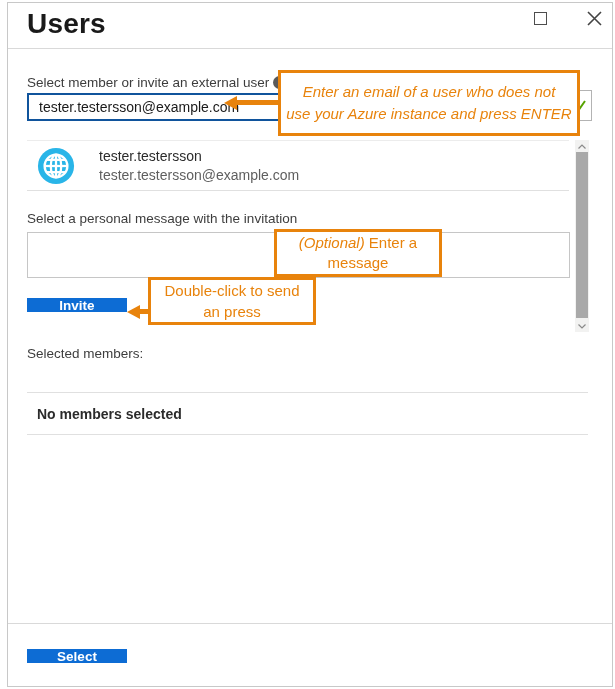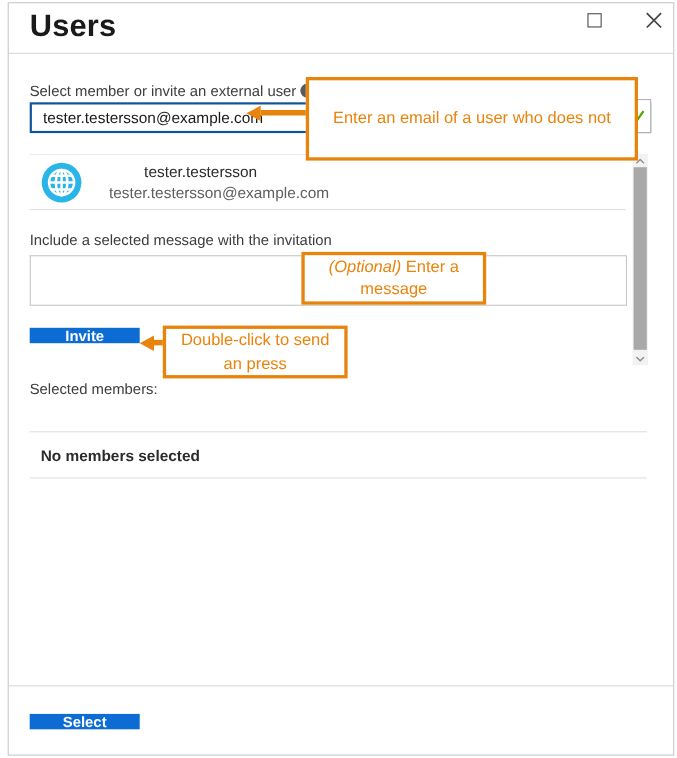--- a/index.html
+++ b/index.html
@@ -33,33 +33,33 @@
 
   
   .email-input{left:27px;top:93px;width:565px;height:28px;border:2px solid var(--input-blue);
     font-size:14px;color:#1a1a1a;padding:0 10px;outline:none;z-index:1;}
   .valid-chip{left:553px;top:90px;width:39px;height:31px;background:#fff;border:1px solid #b3b3b3;
     z-index:2;display:flex;align-items:center;justify-content:flex-end;padding-right:4px;}
 
   
   .callout{background:#fff;border:3px solid var(--orange);color:var(--orange);
     font-size:15px;text-align:center;z-index:6;display:flex;flex-direction:column;justify-content:center;line-height:22px;}
-  .callout-email{left:278px;top:70px;width:302px;height:76px;}
+  .callout-email{left:278px;top:70px;width:302px;height:66px;font-style:italic;}
   .callout-message{left:274px;top:229px;width:168px;height:48px;line-height:20px;}
-  .callout-invite{left:148px;top:296px;width:168px;height:48px;line-height:21px;}
+  .callout-invite{left:148px;top:277px;width:168px;height:48px;line-height:21px;}
   .arrow-left{z-index:6;}
   .arrow-left .shaft{position:absolute;background:var(--orange);height:5px;}
   .arrow-left .head{position:absolute;width:0;height:0;border-top:7px solid transparent;
     border-bottom:7px solid transparent;border-right:13px solid var(--orange);}
 
   
   .divider{height:1px;background:var(--divider);}
   .suggestion{left:27px;top:142px;width:542px;height:47px;display:flex;align-items:center;gap:24px;cursor:pointer;}
   .globe{width:38px;height:38px;margin-left:10px;flex:0 0 auto;}
-  .sug-name{font-size:14px;color:#2b2b2b;line-height:19px;margin-left:32px;}
+  .sug-name{font-size:14px;color:#2b2b2b;line-height:19px;}
   .sug-email{font-size:14px;color:#5f5f5f;line-height:19px;}
 
   
   .msg-label{left:27px;top:211px;}
   .msg-area{left:27px;top:232px;width:543px;height:46px;border:1px solid #c6c6c6;resize:none;
     font-size:14px;color:#1a1a1a;padding:4px 8px;outline:none;}
 
   
   .blue-btn{background:var(--btn-blue);color:#fff;border:none;font-size:13.5px;font-weight:700;
     width:100px;height:14px;cursor:pointer;text-align:center;}
@@ -110,20 +110,21 @@
     <path d="M2 7 L5 10.5 L11 2" stroke="#57a300" stroke-width="2" fill="none"></path>
   </svg>
 </div>
 
 <div class="abs arrow-left">
   <span class="shaft" style="left:237px;top:100px;width:42px;"></span>
   <span class="head" style="left:224px;top:96px;"></span>
 </div>
 <div class="abs callout callout-email">
   <span>Enter an email of a user who does not</span>
+  <span>use your Azure instance and press ENTER</span>
 </div>
 
 <div class="abs divider list-div-top"></div>
 <div class="abs suggestion">
   <svg class="globe" viewBox="0 0 40 40">
     <circle cx="20" cy="20" r="19" fill="#29b5e8"></circle>
     <g stroke="#ffffff" stroke-width="2.4" fill="none">
       <circle cx="20" cy="20" r="12"></circle>
       <ellipse cx="20" cy="20" rx="5.5" ry="12"></ellipse>
       <line x1="8" y1="20" x2="32" y2="20"></line>
@@ -132,21 +133,21 @@
       <line x1="20" y1="8" x2="20" y2="32"></line>
     </g>
   </svg>
   <div>
     <div class="sug-name">tester.testersson</div>
     <div class="sug-email">tester.testersson@example.com</div>
   </div>
 </div>
 <div class="abs divider list-div-bot"></div>
 
-<div class="abs field-label msg-label">Include a selected message with the invitation</div>
+<div class="abs field-label msg-label">Select a personal message with the invitation</div>
 <textarea class="abs msg-area" style=""></textarea>
 
 <div class="abs callout callout-message">
   <span><i>(Optional)</i><span> Enter a message</span></span>
 </div>
 
 <button class="abs blue-btn invite-btn">Invite</button>
 <div class="abs arrow-left">
   <span class="shaft" style="left:140px;top:309px;width:9px;"></span>
   <span class="head" style="left:127px;top:305px;"></span>

